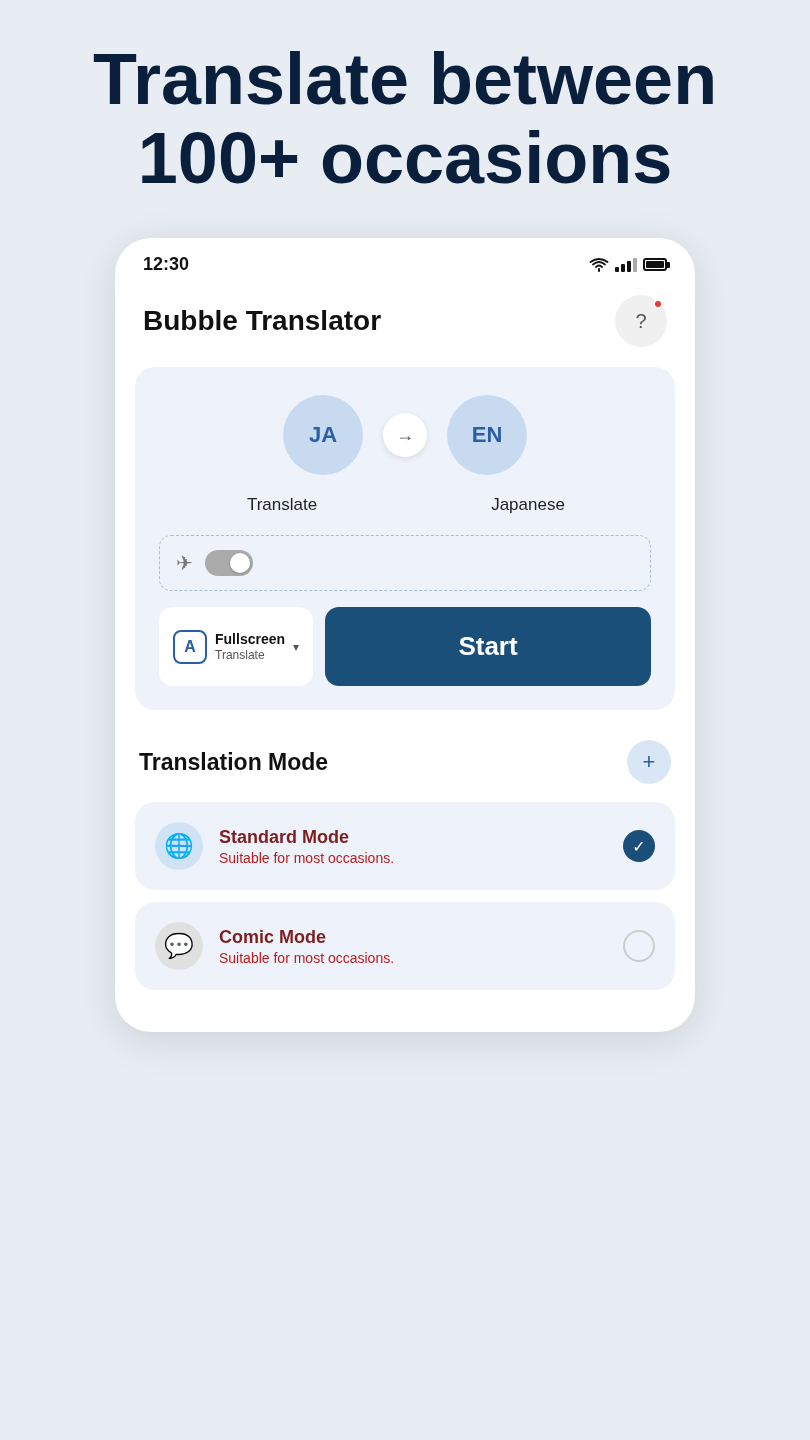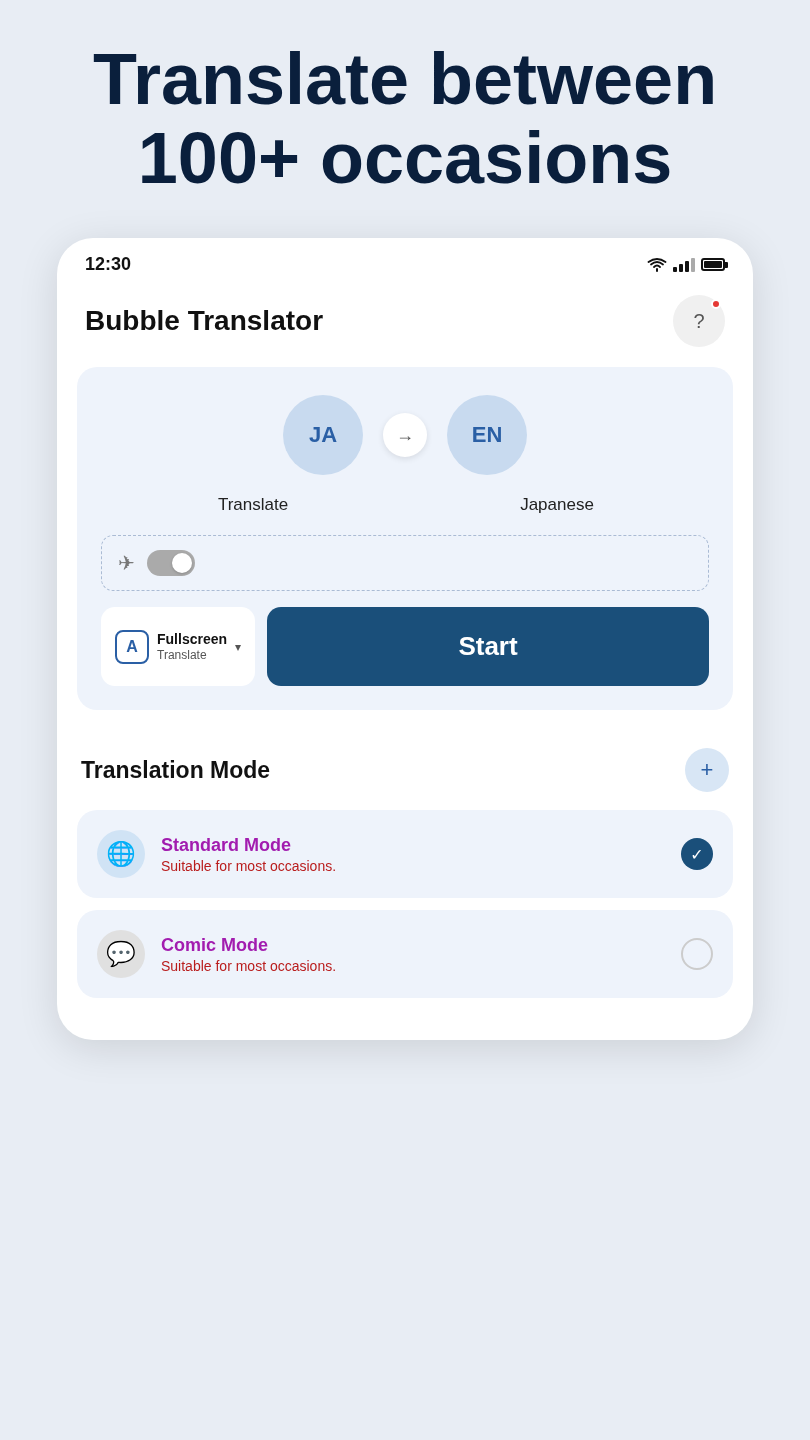--- a/index.html
+++ b/index.html
@@ -20,21 +20,21 @@
       font-weight: 900;
       color: #0a1f3c;
       text-align: center;
       line-height: 1.1;
       margin-bottom: 40px;
       padding: 0 20px;
     }
 
     
     .phone {
-      width: 696px;
+      width: 580px;
       background: #ffffff;
       border-radius: 36px;
       overflow: hidden;
       box-shadow: 0 8px 40px rgba(0,0,0,0.12);
       padding-bottom: 30px;
     }
 
     
     .status-bar {
       display: flex;
@@ -112,21 +112,21 @@
       border-radius: 50%;
       border: 2px solid #fff;
     }
     .help-question {
       font-size: 20px;
       color: #555;
     }
 
     
     .language-card {
-      margin: 0 20px 20px;
+      margin: 0 20px 12px;
       background: #eef3fb;
       border-radius: 20px;
       padding: 28px 24px 24px;
     }
 
     .lang-selector {
       display: flex;
       align-items: center;
       justify-content: center;
       gap: 20px;
@@ -312,21 +312,21 @@
     }
     .mode-item-icon.disabled {
       background: #e0e0e0;
     }
     .mode-item-text {
       flex: 1;
     }
     .mode-item-name {
       font-size: 18px;
       font-weight: 600;
-      color: #a21caf;
+      color: #7f1d1d;
       margin-bottom: 2px;
     }
     .mode-item-desc {
       font-size: 14px;
       color: #b91c1c;
     }
     .check-circle {
       width: 32px; height: 32px;
       background: #1a4f7a;
       border-radius: 50%;

